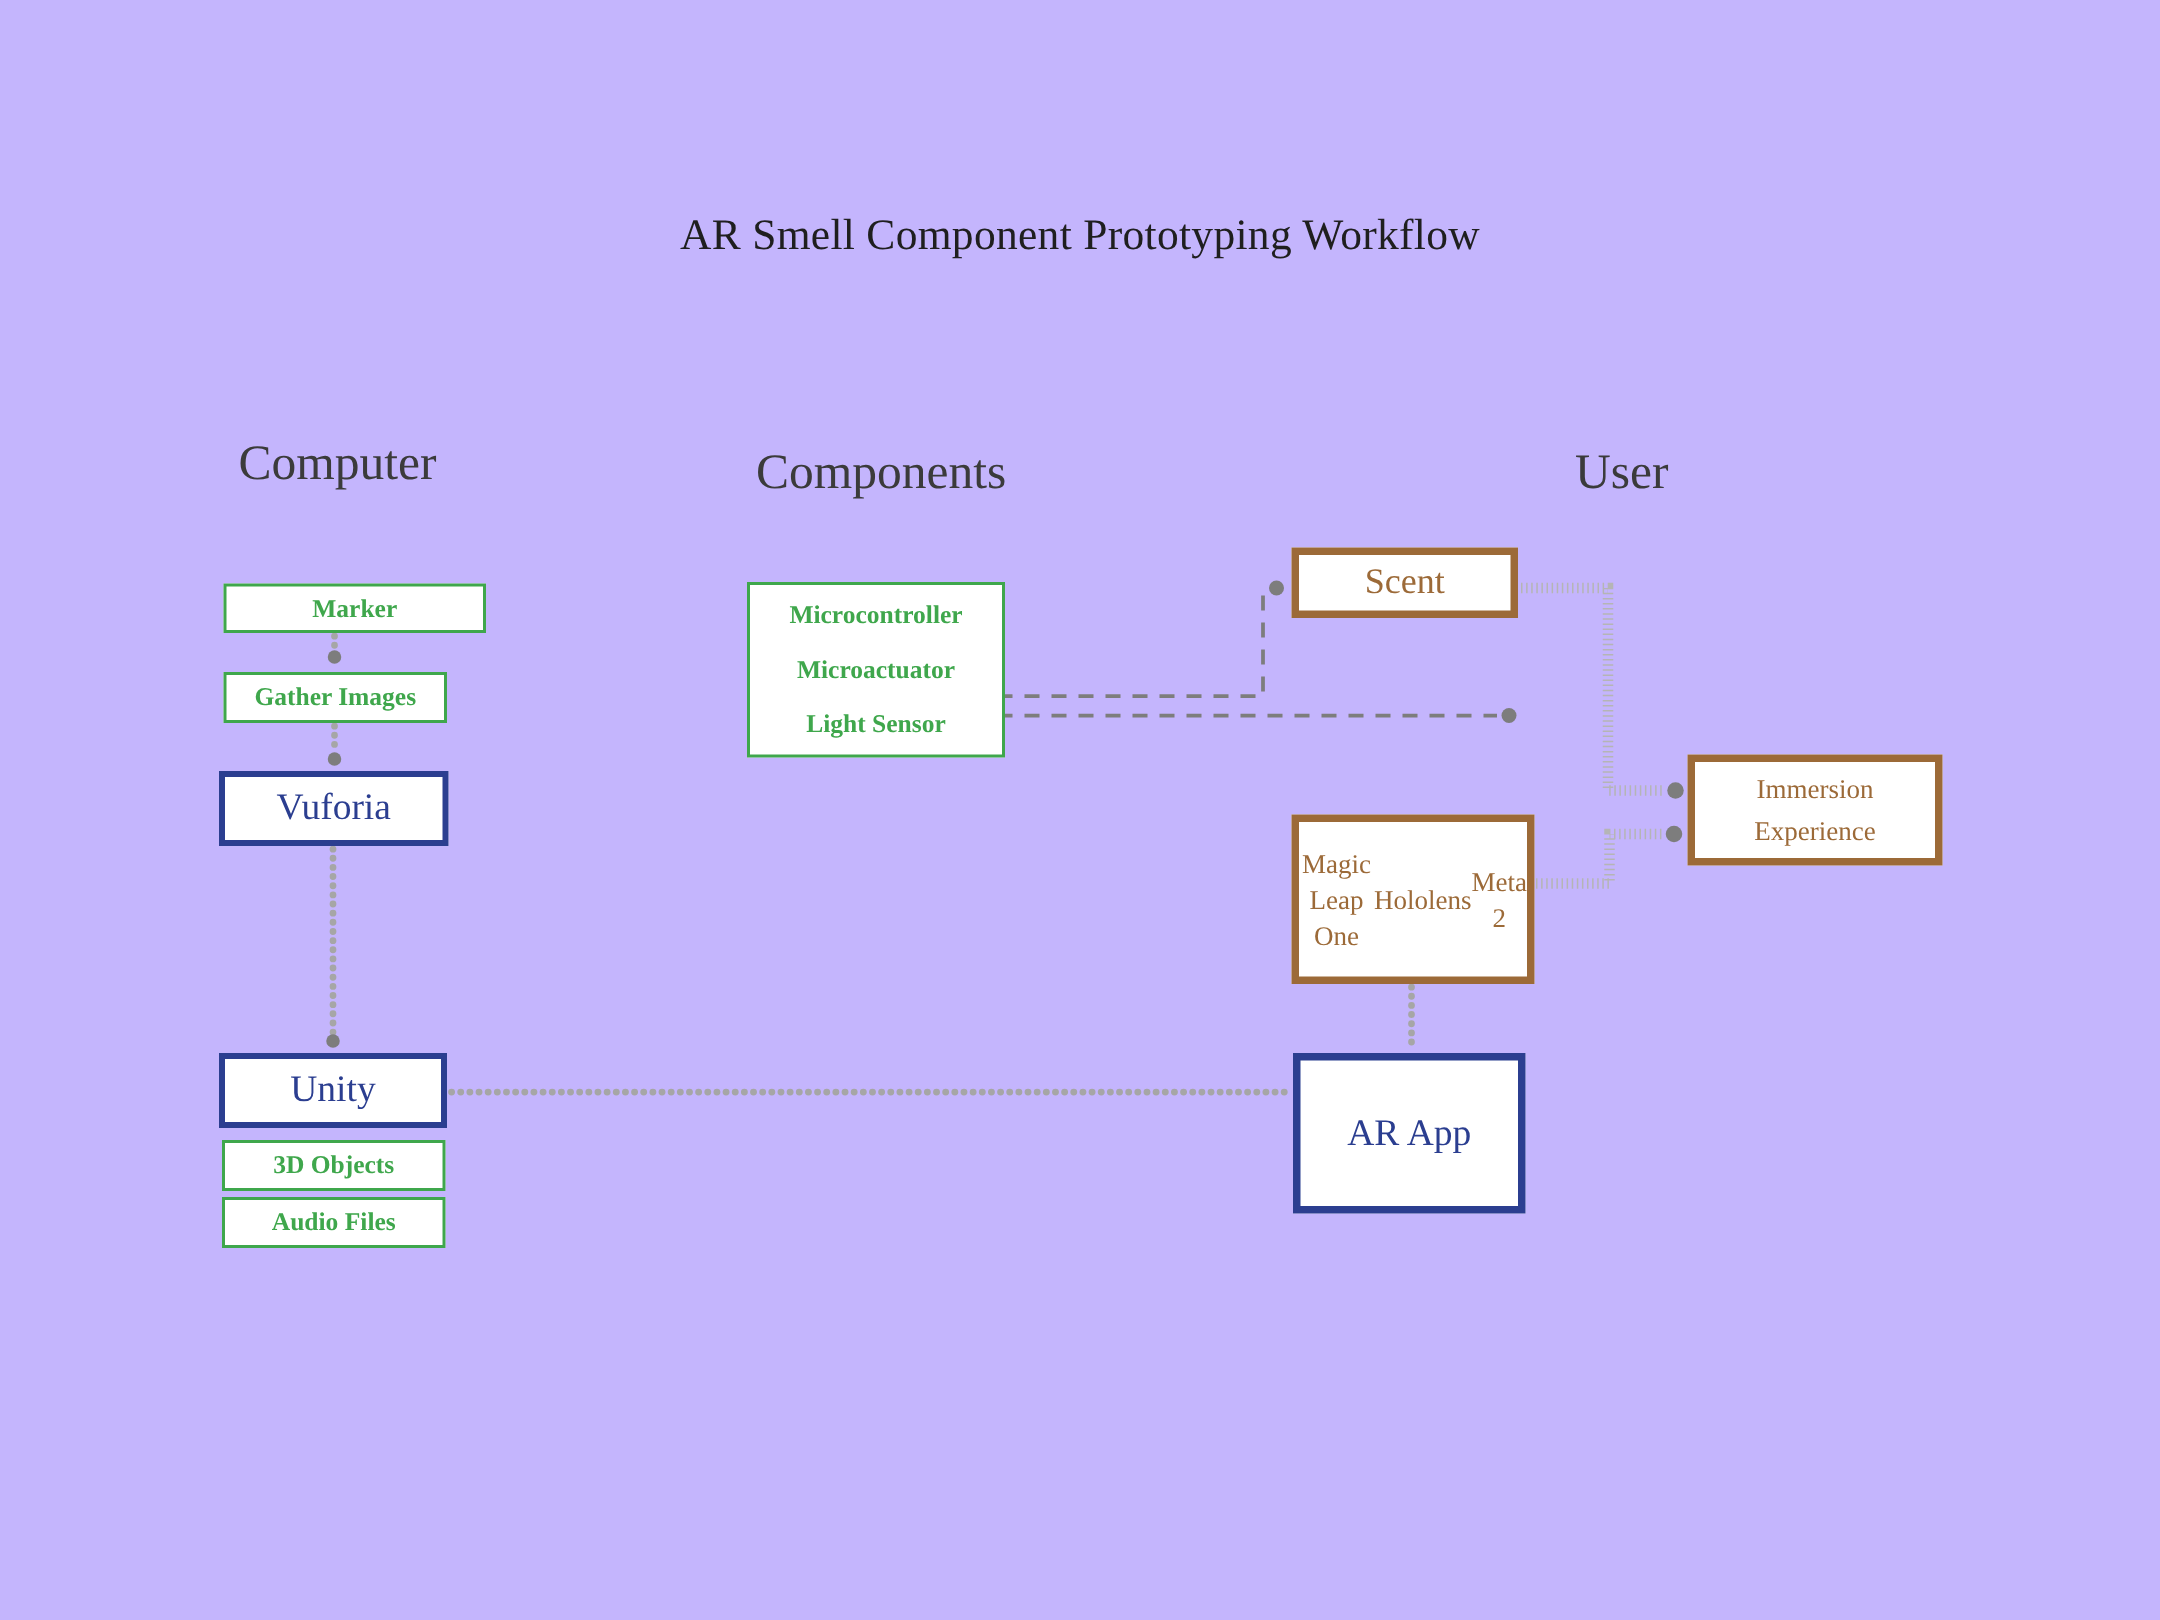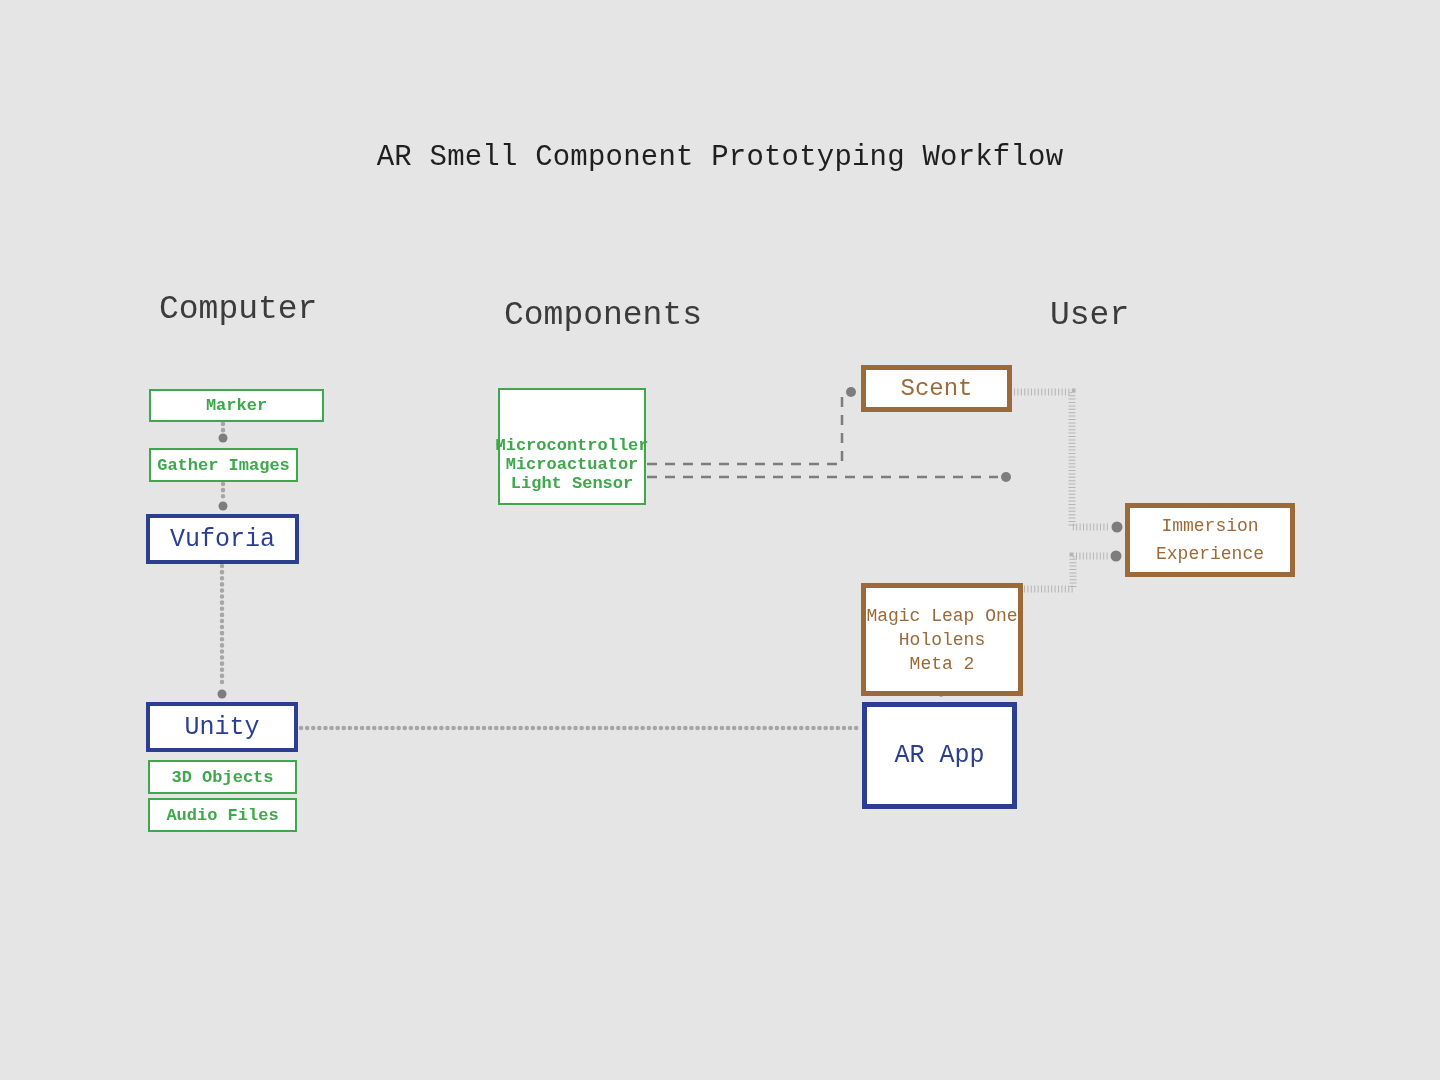--- a/index.html
+++ b/index.html
@@ -10,22 +10,22 @@
     --title:#1f1f1f;
     --chain:#a6a6a6;
     --ticks:#b5b5b5;
     --dash:#7d7d7d;
     --dot:#7d7d7d;
   }
   html,body{margin:0;padding:0;background:#ffffff;}
   .canvas{
     position:relative;
     width:1440px;height:1080px;
-    background:#e5e5e5;
-    font-family:Liberation Mono, monospace;
+    background:#c4b5fd;
+    font-family:Liberation Serif, serif;
     overflow:hidden;
   }
   .connector-layer{
     position:absolute;left:0;top:0;width:1440px;height:1080px;
   }
   .chain{stroke:var(--chain);stroke-width:4.5;stroke-dasharray:0.1 6;stroke-linecap:round;fill:none;}
   .ticks{stroke:var(--ticks);stroke-width:7;stroke-dasharray:1 2.4;fill:none;}
   .dash{stroke:var(--dash);stroke-width:2.5;stroke-dasharray:10 8;fill:none;}
   .dot{fill:var(--dot);}
   .title{
@@ -56,28 +56,28 @@
     border:5px solid var(--brown);
     color:var(--brown);font-weight:400;font-size:24px;
   }
   #box-marker{left:149px;top:389px;width:175px;height:33px;}
   #box-gather{left:149px;top:448px;width:149px;height:34px;}
   #box-vuforia{left:146px;top:514px;width:153px;height:50px;}
   #box-unity{left:146px;top:702px;width:152px;height:50px;}
   #box-3d{left:148px;top:760px;width:149px;height:34px;}
   #box-audio{left:148px;top:798px;width:149px;height:34px;}
   #box-components{
-    left:498px;top:388px;width:148px;height:117px;
-    flex-direction:column;justify-content:flex-end;
+    left:498px;top:388px;width:172px;height:117px;
+    flex-direction:column;justify-content:space-between;
     padding:10px 0;
   }
   #box-scent{left:861px;top:365px;width:151px;height:47px;}
   #box-headset{
     left:861px;top:543px;width:162px;height:113px;
-    flex-direction:column;font-size:18px;line-height:24px;margin-top:40px;
+    flex-direction:row;font-size:18px;line-height:24px;
   }
   #box-arapp{left:862px;top:702px;width:155px;height:107px;border-width:5px;}
   #box-immersion{
     left:1125px;top:503px;width:170px;height:74px;
     flex-direction:column;font-size:18px;line-height:28px;
   }
 </style>
 </head>
 <body>
 

